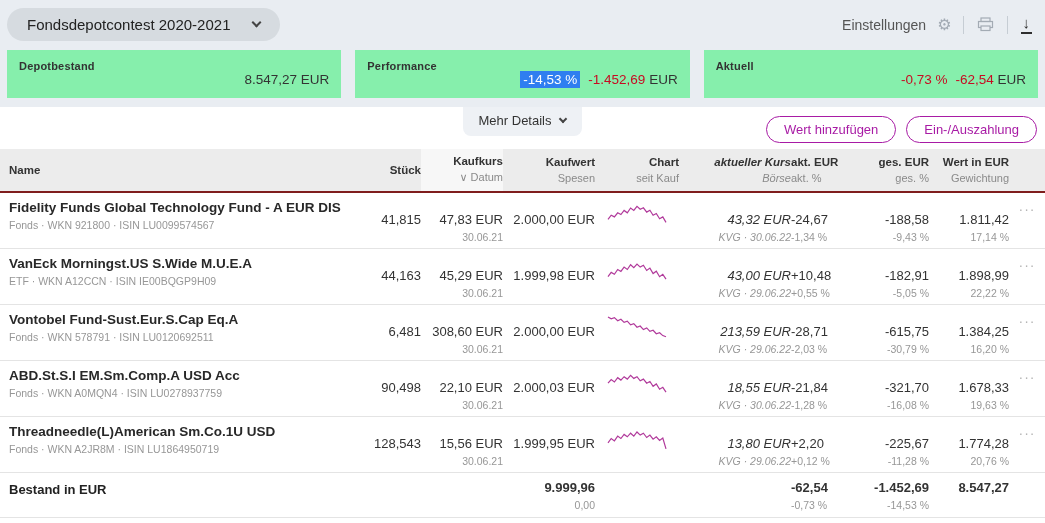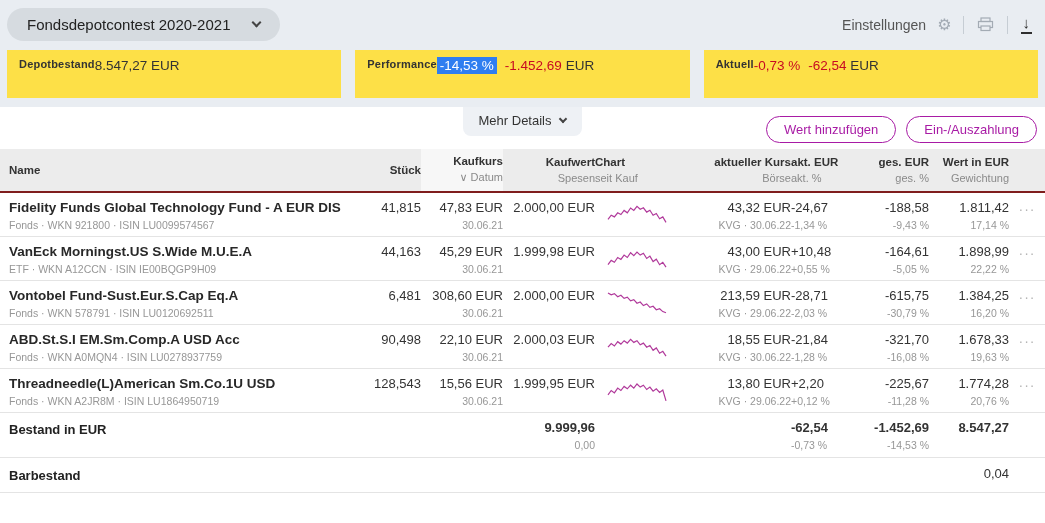--- a/index.html
+++ b/index.html
@@ -15,22 +15,22 @@
   .chev { width:7px; height:7px; border-right:2px solid #444; border-bottom:2px solid #444;
           transform:rotate(45deg); display:inline-block; margin-top:-4px; }
   .controls { display:flex; align-items:center; gap:11px; color:#555; font-size:14px; padding-right:4px; }
   .gear { color:#a3abb4; font-size:16px; cursor:pointer; }
   .sep { width:1px; height:18px; background:#c6cdd4; }
   .icon-btn { background:none; border:none; cursor:pointer; padding:2px; display:flex; align-items:center; }
   .dl-arrow { color:#2e2e2e; font-weight:bold; font-size:15px; border-bottom:2px solid #2e2e2e;
               line-height:1.05; padding:0 2px 1px; }
 
   .cards { display:flex; gap:14px; }
-  .card { flex:1; background:#fde047; padding:8px 12px 9px; height:48px;
-          display:flex; flex-direction:row; justify-content:flex-start; }
+  .card { flex:1; background:#86efac; padding:8px 12px 9px; height:48px;
+          display:flex; flex-direction:column; justify-content:center; }
   .card-label { font-size:11px; font-weight:bold; color:#333; letter-spacing:.2px; }
   .card-value { text-align:right; font-size:13.5px; color:#333; }
   .neg { color:#c70b22; }
   .pos { color:#0a8f3f; }
   .hl-blue { background:#2f7ef0; color:#fff; padding:1px 3px; }
   .val-gap { display:inline-block; width:8px; }
 
   
   .mid { position:relative; height:42px; }
   .mehr { position:absolute; left:50%; transform:translateX(-50%); top:0; background:#eef1f5;
@@ -50,29 +50,29 @@
   .thead { display:flex; background:#ececec; border-bottom:2px solid #7f1d1d; padding:6px 0 7px; }
   .thead .cell { display:flex; flex-direction:column; justify-content:center; }
   .h1 { font-size:11.5px; font-weight:bold; color:#333; }
   .h2 { font-size:11px; color:#8a8a8a; margin-top:4px; }
   .hl-col { background:#f7f7f7; margin:-6px 0 -7px; padding:6px 0 7px; }
 
   .c-name   { flex:1; text-align:left; padding-left:9px; min-width:0; }
   .c-stueck { width:70px;  text-align:right; }
   .c-kaufkurs { width:82px; text-align:right; }
   .c-kaufwert { width:92px; text-align:right; }
-  .c-chart  { width:84px; text-align:left; }
-  .c-kurs   { width:112px; text-align:right; }
+  .c-chart  { width:84px; text-align:right; }
+  .c-kurs   { width:112px; text-align:right;font-style:italic; }
   .c-akt    { width:66px; }
   .c-ges    { width:72px; text-align:right; }
   .c-wert   { width:80px; text-align:right; }
   .c-menu   { width:36px; text-align:center; }
 
   .trow { display:flex; align-items:flex-start; padding:7px 0 5px; border-bottom:1px solid #e4e4e4; }
-  .main { font-size:13px; color:#333; }
+  .main { font-size:13px; color:#333;margin-top:12px; }
   .sub  { font-size:10.5px; color:#979797; margin-top:4px; }
   .fund-name { font-weight:bold; font-size:13.5px; color:#282828; white-space:nowrap; overflow:hidden; cursor:pointer; }
   .dots { color:#b5b5b5; font-size:14px; letter-spacing:1px; cursor:pointer; line-height:1; }
   .spark svg { display:block; margin:0 auto; }
 
   .frow { display:flex; align-items:flex-start; padding:7px 0 6px; border-bottom:1px solid #e4e4e4; }
   .flabel { font-size:13px; font-weight:bold; color:#222; }
   .fmain { font-size:13px; font-weight:bold; color:#333; }
   .fsub { font-size:10.5px; margin-top:4px; color:#979797; }
   .frow-slim { padding:8px 0; }
@@ -235,21 +235,21 @@
             </svg></span></div>
       <div class="c-kurs">
         <div class="main">43,00 EUR</div>
         <div class="sub">KVG · 29.06.22</div>
       </div>
       <div class="c-akt">
         <div class="main sign pos">+10,48</div>
         <div class="sub sign pos">+0,55 %</div>
       </div>
       <div class="c-ges">
-        <div class="main sign neg">-164,61</div>
+        <div class="main sign neg">-182,91</div>
         <div class="sub sign neg">-5,05 %</div>
       </div>
       <div class="c-wert">
         <div class="main">1.898,99</div>
         <div class="sub">22,22 %</div>
       </div>
       <div class="c-menu"><span class="dots">···</span></div>
     </div>
       <div class="trow">
       <div class="c-name">

